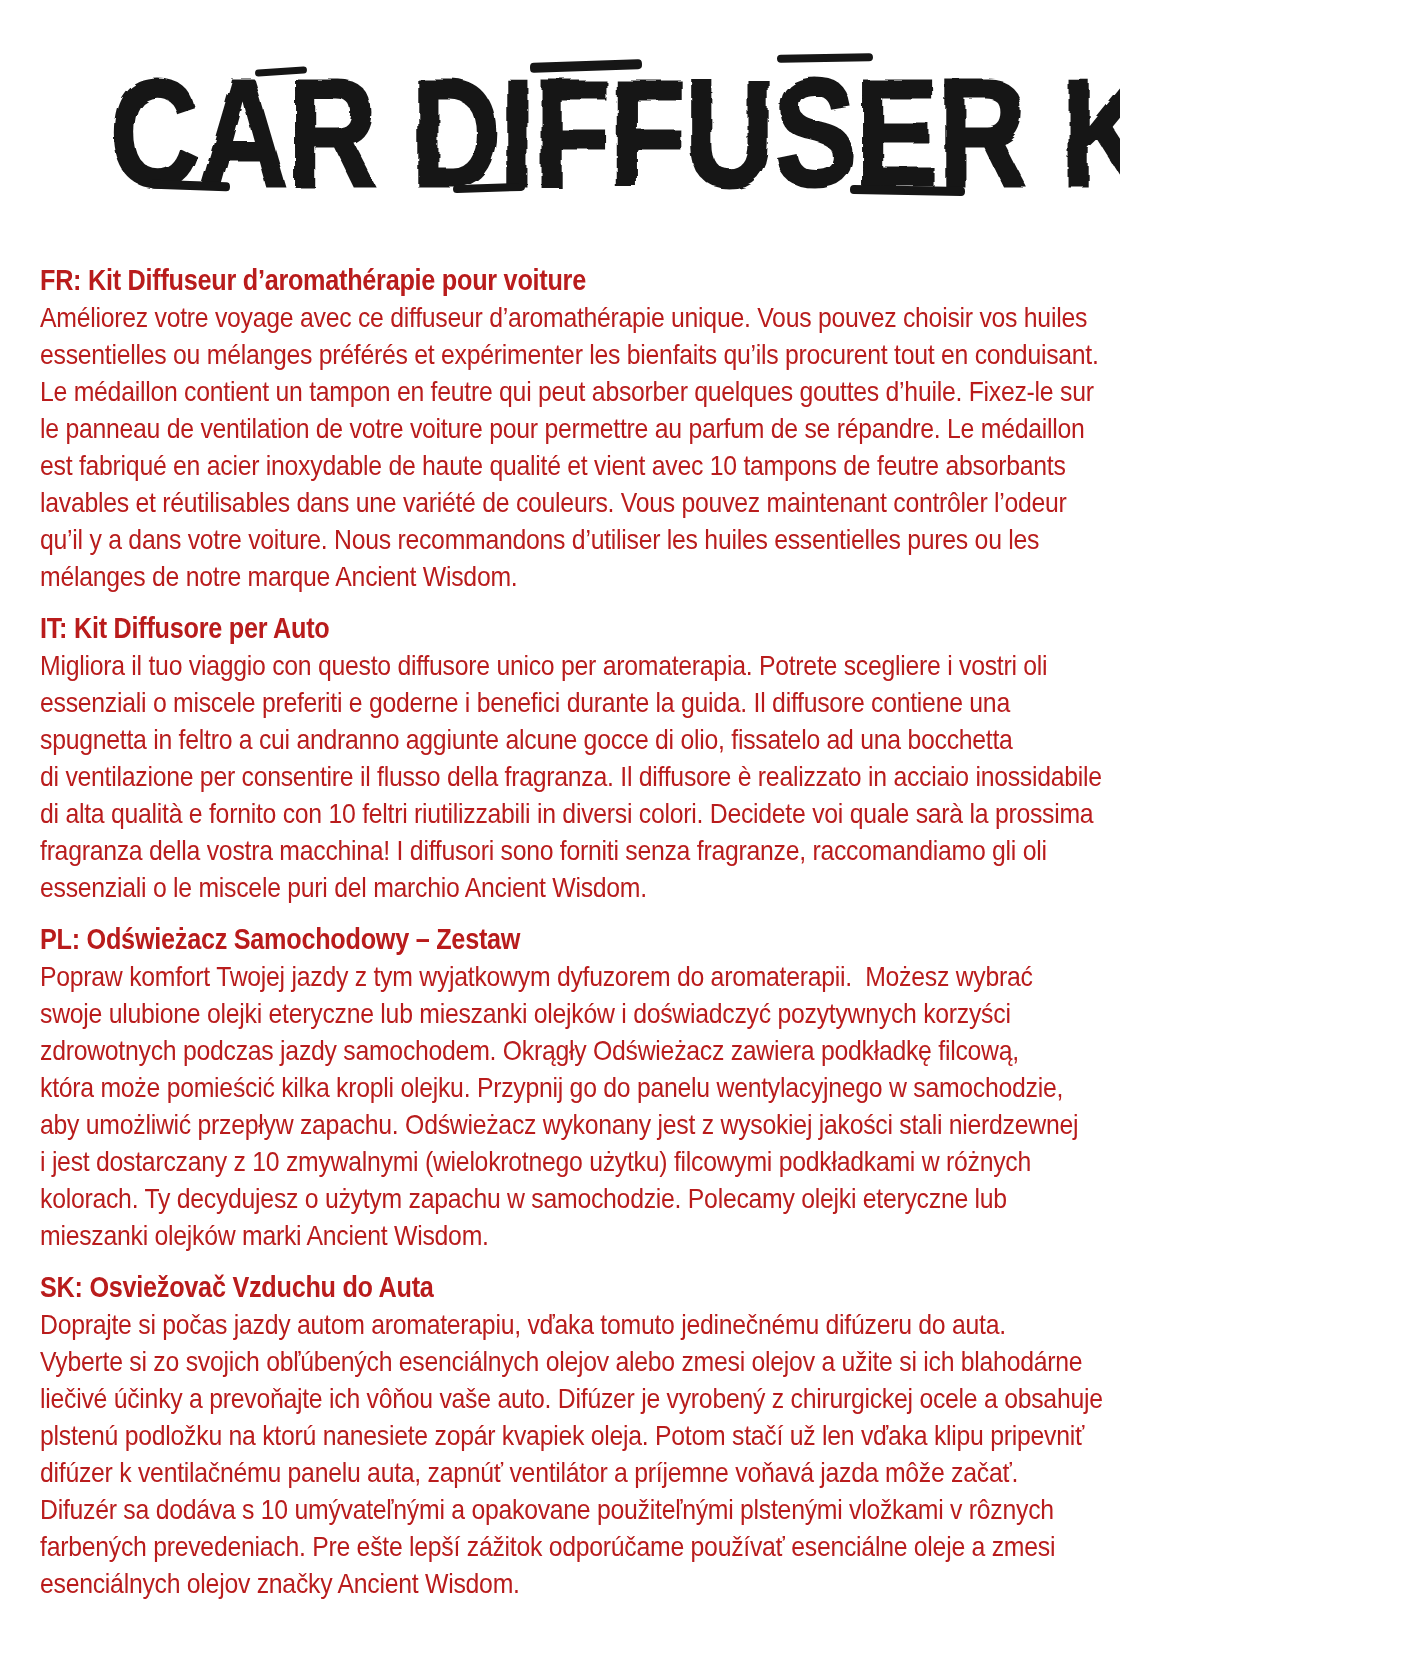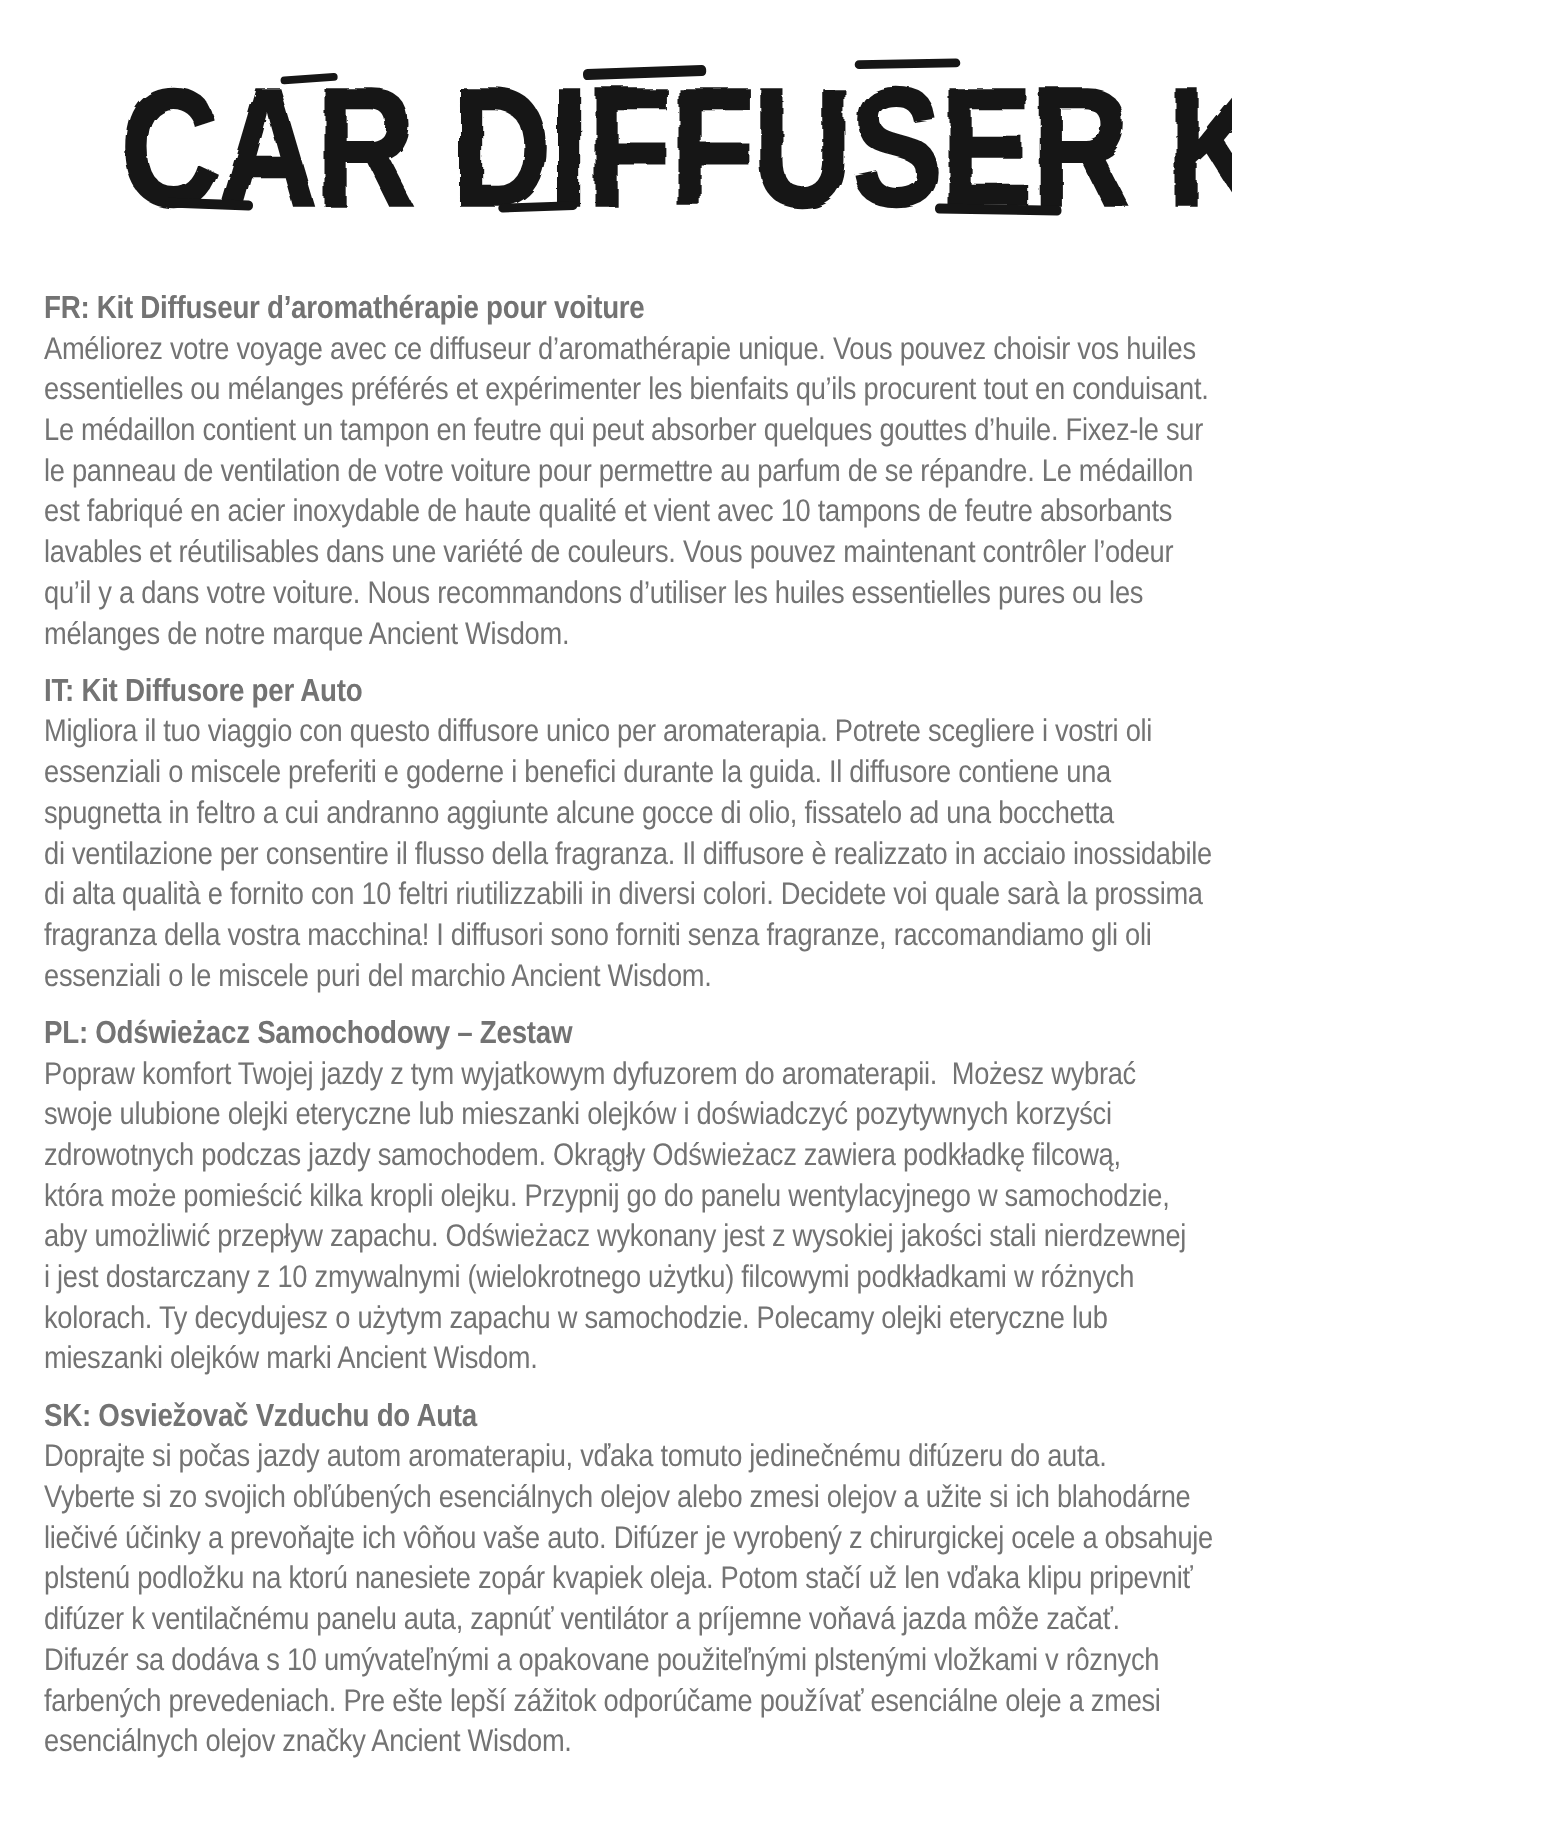--- a/index.html
+++ b/index.html
@@ -7,21 +7,21 @@
     padding: 0;
     background: #ffffff;
   }
   .page {
     position: relative;
     width: 1120px;
     height: 1680px;
     background: #ffffff;
     overflow: hidden;
     font-family: "Liberation Sans", sans-serif;
-    color: #737373;
+    color: #b91c1c;
   }
 
   
   .title-wrap {
     position: absolute;
     left: 105px;
     top: 50px;
     width: 1300px;
     height: 170px;
   }

